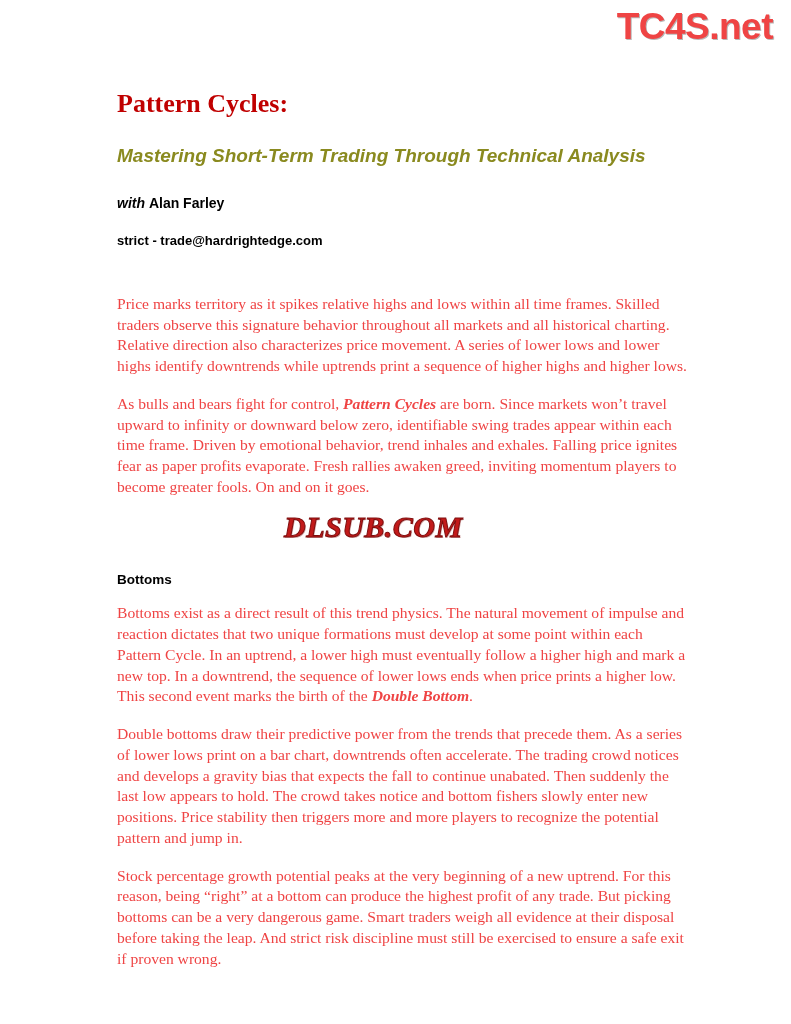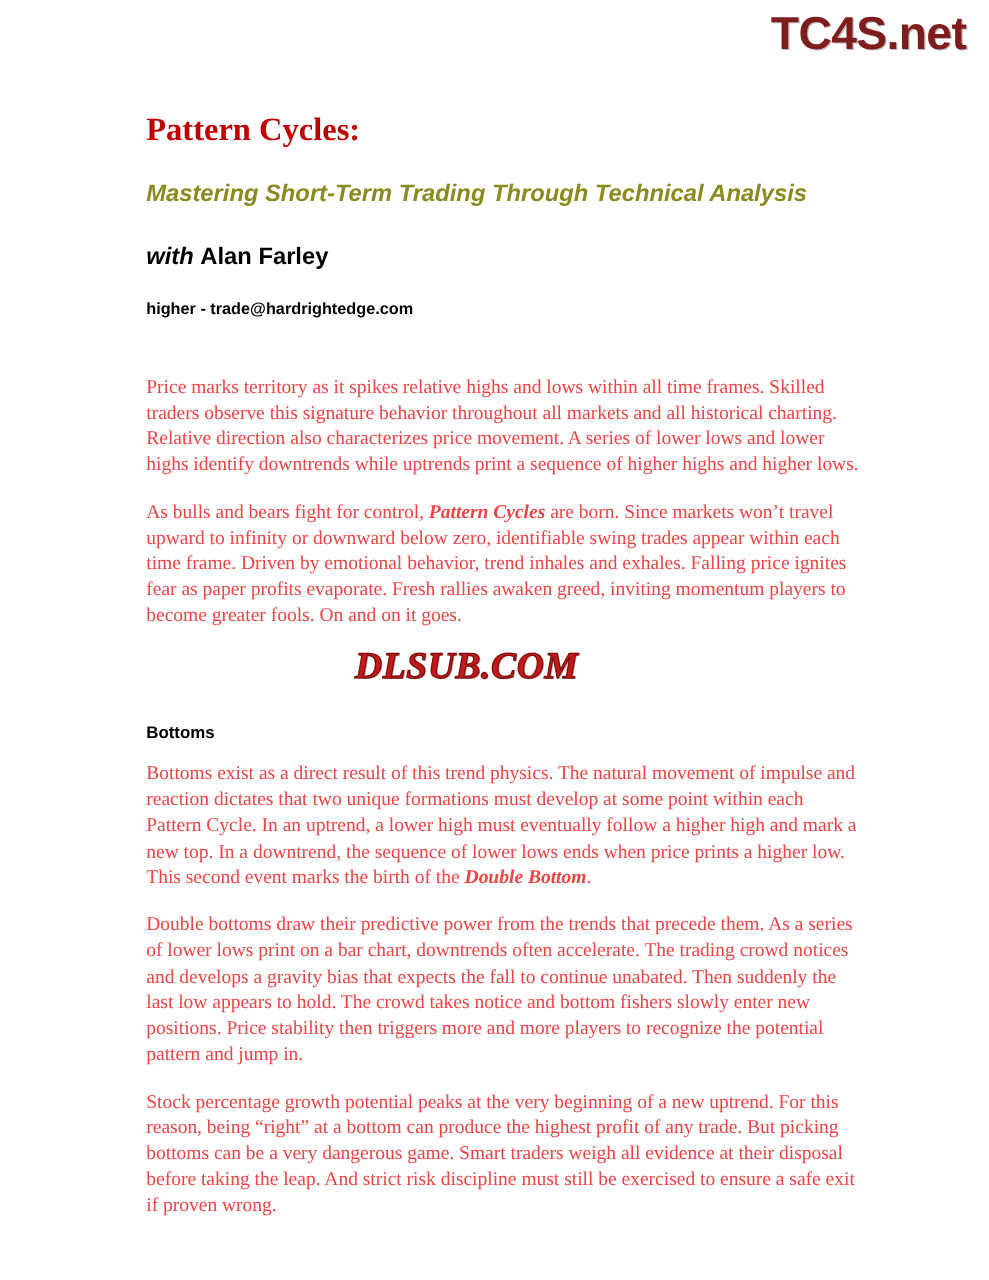--- a/index.html
+++ b/index.html
@@ -23,21 +23,21 @@
 
   
   .top-watermark {
     position: absolute;
     top: 6px;
     right: 18px;
     font-family: "Liberation Sans", sans-serif;
     font-weight: bold;
     font-size: 37px;
     letter-spacing: -0.5px;
-    color: #7f1d1d;
+    color: #ef4444;
     text-shadow: 1px 1px 0 #b9b9b9;
   }
 
   
   .content {
     position: absolute;
     left: 117px;
     top: 88px;
     width: 570px;
   }
@@ -56,21 +56,21 @@
     font-size: 19px;
     font-weight: bold;
     font-style: italic;
     color: #8a8a1f;
     margin-top: 25px;
     line-height: 1.3;
   }
 
   .byline {
     font-family: "Liberation Sans", sans-serif;
-    font-size: 19px;
+    font-size: 14px;
     margin-top: 26px;
     color: #000;
   }
   .byline .with {
     font-style: italic;
     font-weight: bold;
   }
   .byline .name {
     font-weight: bold;
   }
@@ -153,21 +153,21 @@
 
     <h1 class="doc-title">Pattern Cycles:</h1>
 
     <div class="subtitle">Mastering Short-Term Trading Through Technical Analysis</div>
 
     <div class="byline">
       <span class="with">with</span>
       <span class="name">Alan Farley</span>
     </div>
 
-    <div class="email-line">higher - trade@hardrightedge.com</div>
+    <div class="email-line">strict - trade@hardrightedge.com</div>
 
     <div class="paras">
 
       <p class="para">Price marks territory as it spikes relative highs and lows within all time frames. Skilled traders observe this signature behavior throughout all markets and all historical charting. Relative direction also characterizes price movement. A series of lower lows and lower highs identify downtrends while uptrends print a sequence of higher highs and higher lows.</p>
 
       <p class="para">
         <span>As bulls and bears fight for control, </span><span class="bi">Pattern Cycles</span><span> are born. Since markets won’t travel upward to infinity or downward below zero, identifiable swing trades appear within each time frame. Driven by emotional behavior, trend inhales and exhales. Falling price ignites fear as paper profits evaporate. Fresh rallies awaken greed, inviting momentum players to become greater fools. On and on it goes.</span>
       </p>
 
     </div>

